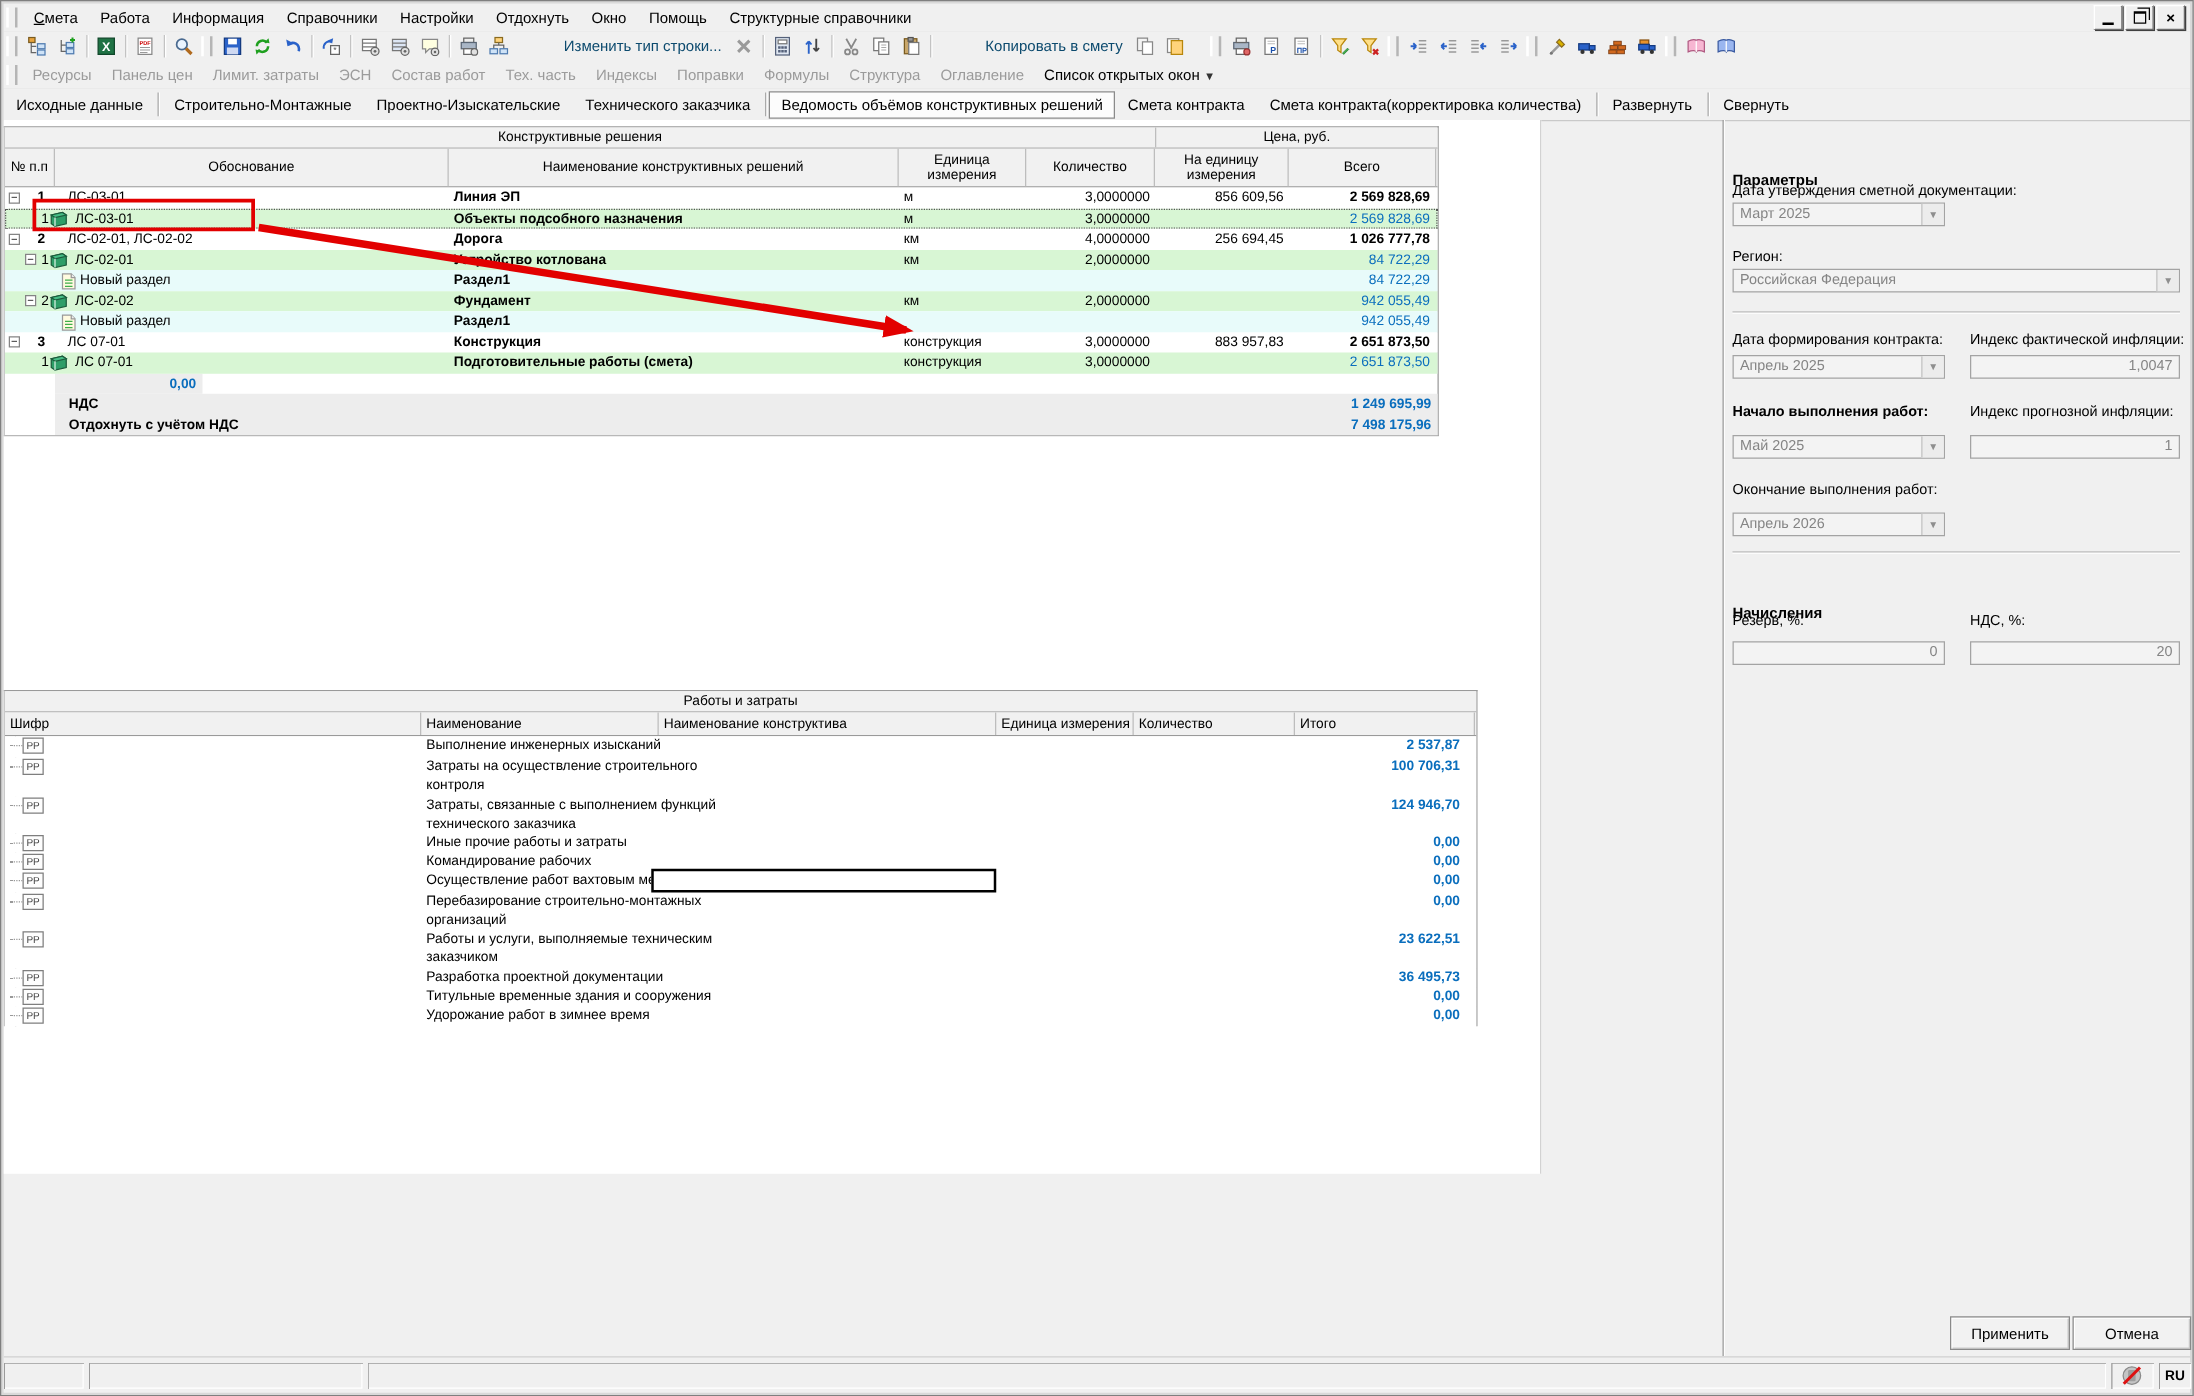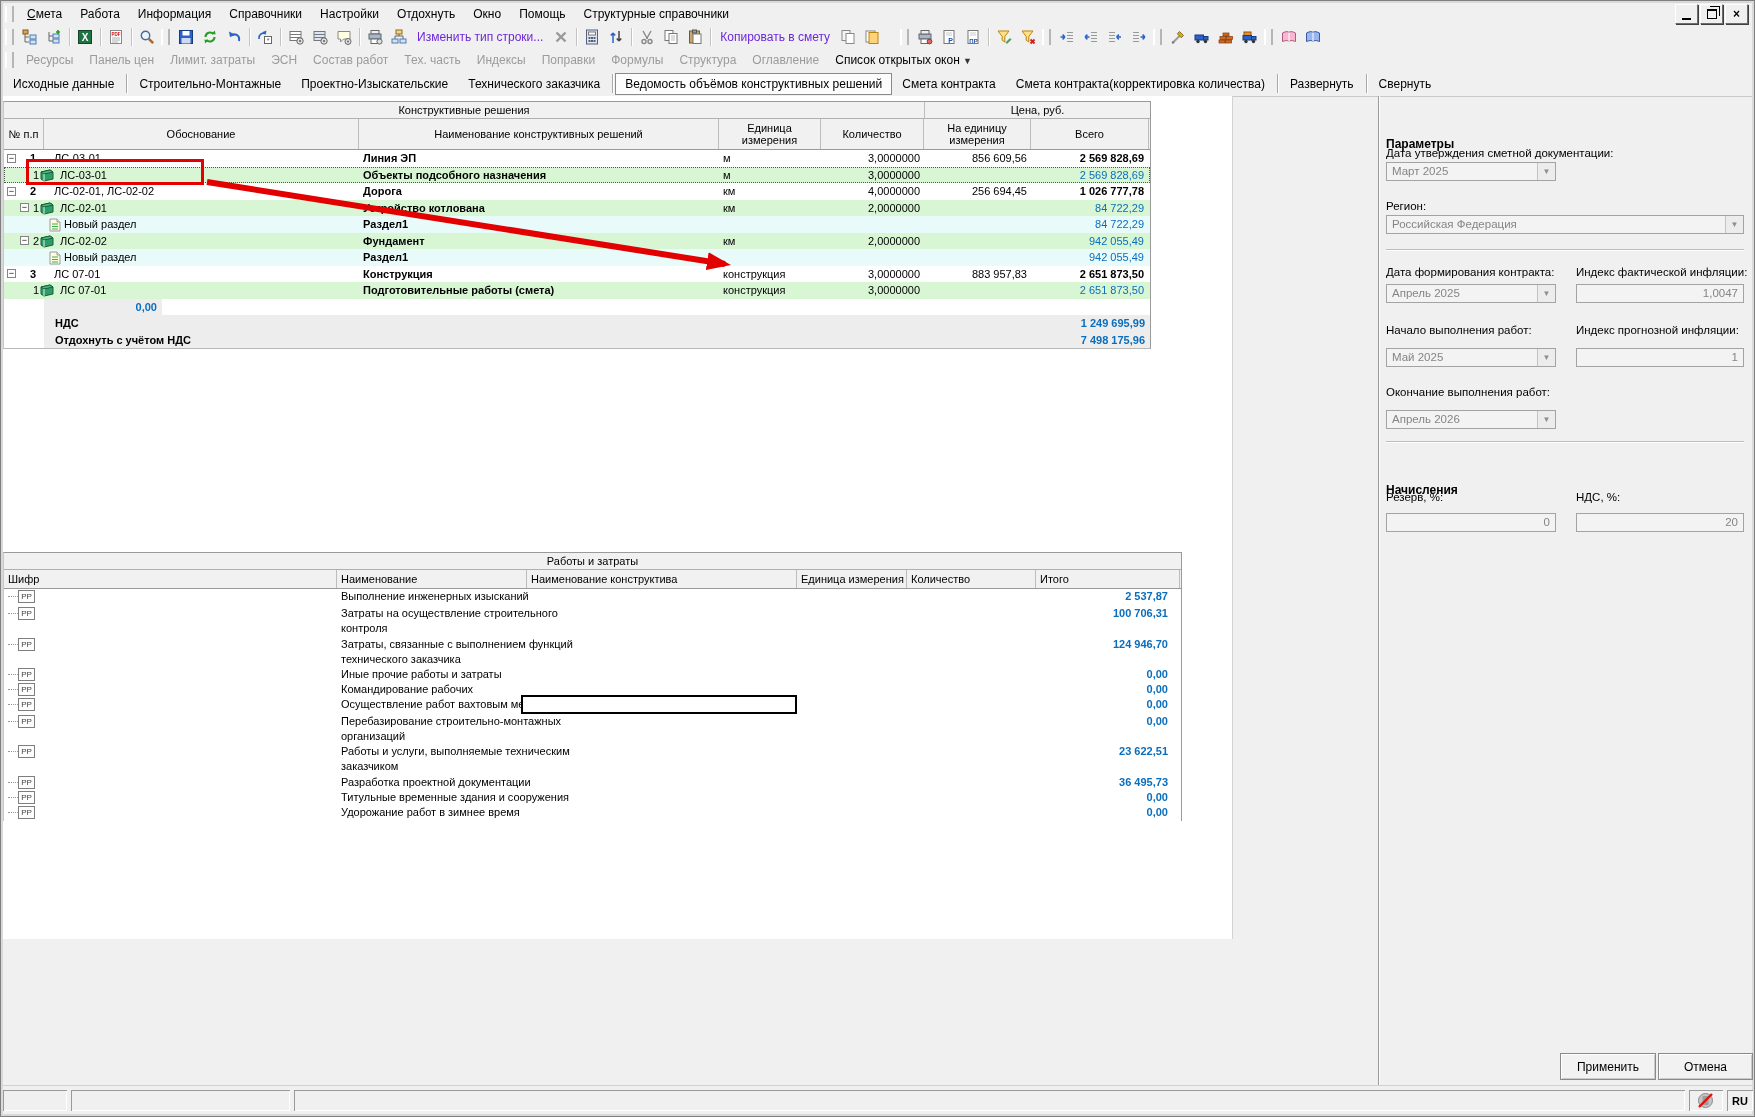--- a/index.html
+++ b/index.html
@@ -20,21 +20,21 @@
   .wb-min i{display:block;width:9px;height:2px;background:#000;margin-bottom:3px;}
   .wb-restore i{display:block;width:8px;height:7px;border:1px solid #000;border-top-width:2px;background:#f0f0f0;box-shadow:2px -2px 0 -0px #f0f0f0,3px -3px 0 #000;}
   
   .toolbar{position:absolute;left:3px;right:3px;display:flex;align-items:center;background:#f0f0f0;}
   #toolbar1{top:25px;height:23px;border-bottom:1px solid #dadada;}
   #toolbar2{top:48px;height:23px;border-bottom:1px solid #cfcfcf;}
   .tb-icon{width:22px;height:20px;display:flex;align-items:center;justify-content:center;border:1px solid transparent;}
   .tb-icon svg{width:16px;height:16px;}
   .tb-sep{width:1px;height:18px;background:#c3c3c3;margin:0 3px;box-shadow:1px 0 0 #fff;}
   .tb-gap{width:14px;}
-  .tb-label{font-size:12px;color:#6d28d9;padding:0 6px;white-space:nowrap;}
+  .tb-label{font-size:12px;color:#0c4a6e;padding:0 6px;white-space:nowrap;margin-left:34px;}
   .tb2-item{font-size:12px;color:#9b9b9b;padding:2px 8px;white-space:nowrap;}
   .tb2-open{font-size:12px;color:#000;padding:2px 8px;white-space:nowrap;}
   .tb2-open .arr{font-size:9px;color:#333;}
   
   .tabsrow{position:absolute;left:3px;right:3px;top:71px;height:25px;display:flex;align-items:center;background:#f0f0f0;border-bottom:1px solid #c9c9c9;}
   .tab{font-size:12px;padding:4px 10px;white-space:nowrap;color:#000;}
   .tab.active{background:#fcfcfc;border:1px solid #8a8a8a;padding:3px 9px;}
   .tabsep{width:1px;height:19px;background:#a9a9a9;margin:0 2px;box-shadow:1px 0 0 #fff;}
   
   .client{position:absolute;left:3px;top:96px;width:1229px;height:843px;background:#fff;border-right:1px solid #d2d2d2;}
@@ -797,21 +797,21 @@
 
   <div class="psep" style="left:1386px;top:249px;width:358px;"></div>
 
   <div class="plabel" style="left:1386px;top:266px;">Дата формирования контракта:</div>
   <div class="plabel" style="left:1576px;top:266px;">Индекс фактической инфляции:</div>
   <div class="combo" style="left:1386px;top:284px;width:170px;">
     <span>Апрель 2025</span><span class="cbtn">▼</span>
   </div>
   <div class="pinput" style="left:1576px;top:284px;width:168px;">1,0047</div>
 
-  <div class="plabel" style="left:1386px;top:324px;">Начало выполнения работ:</div>
+  <div class="plabel" style="left:1386px;top:324px;font-weight:bold;">Начало выполнения работ:</div>
   <div class="plabel" style="left:1576px;top:324px;">Индекс прогнозной инфляции:</div>
   <div class="combo" style="left:1386px;top:348px;width:170px;">
     <span>Май 2025</span><span class="cbtn">▼</span>
   </div>
   <div class="pinput" style="left:1576px;top:348px;width:168px;">1</div>
 
   <div class="plabel" style="left:1386px;top:386px;">Окончание выполнения работ:</div>
   <div class="combo" style="left:1386px;top:410px;width:170px;">
     <span>Апрель 2026</span><span class="cbtn">▼</span>
   </div>

